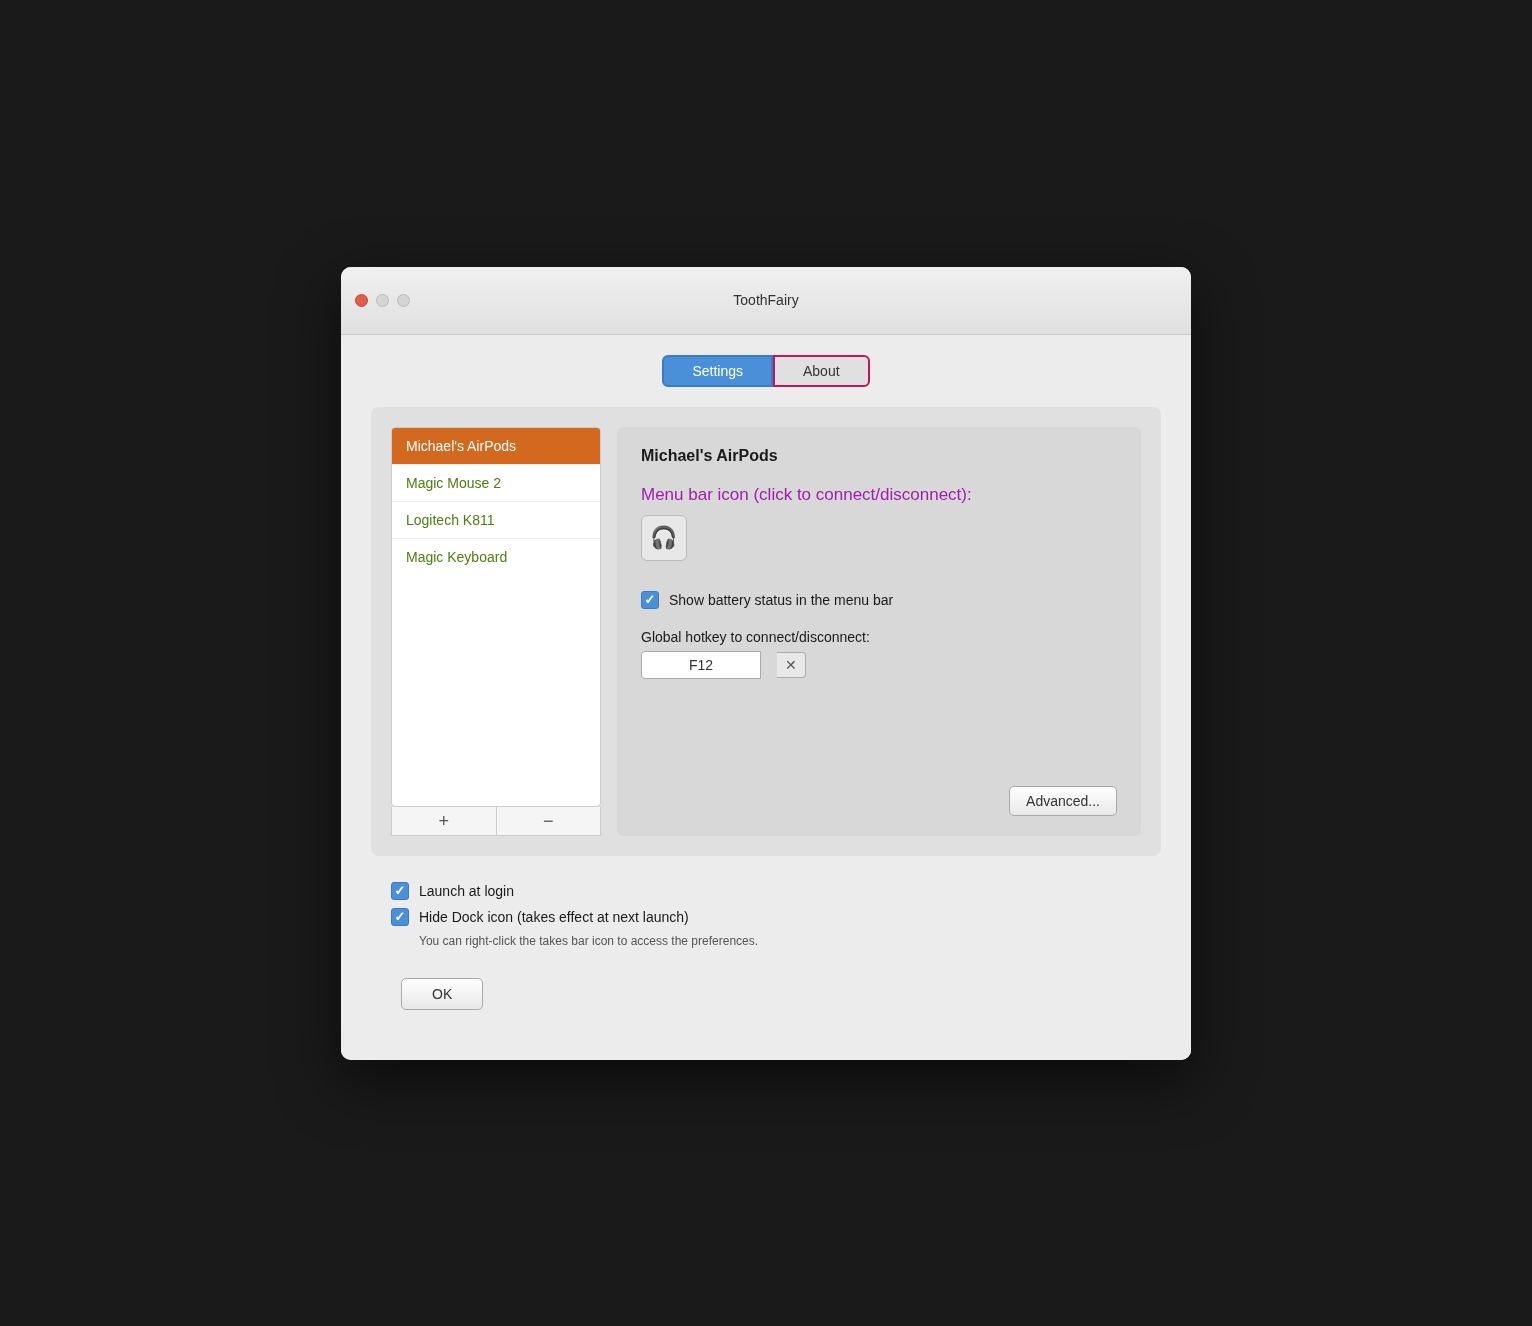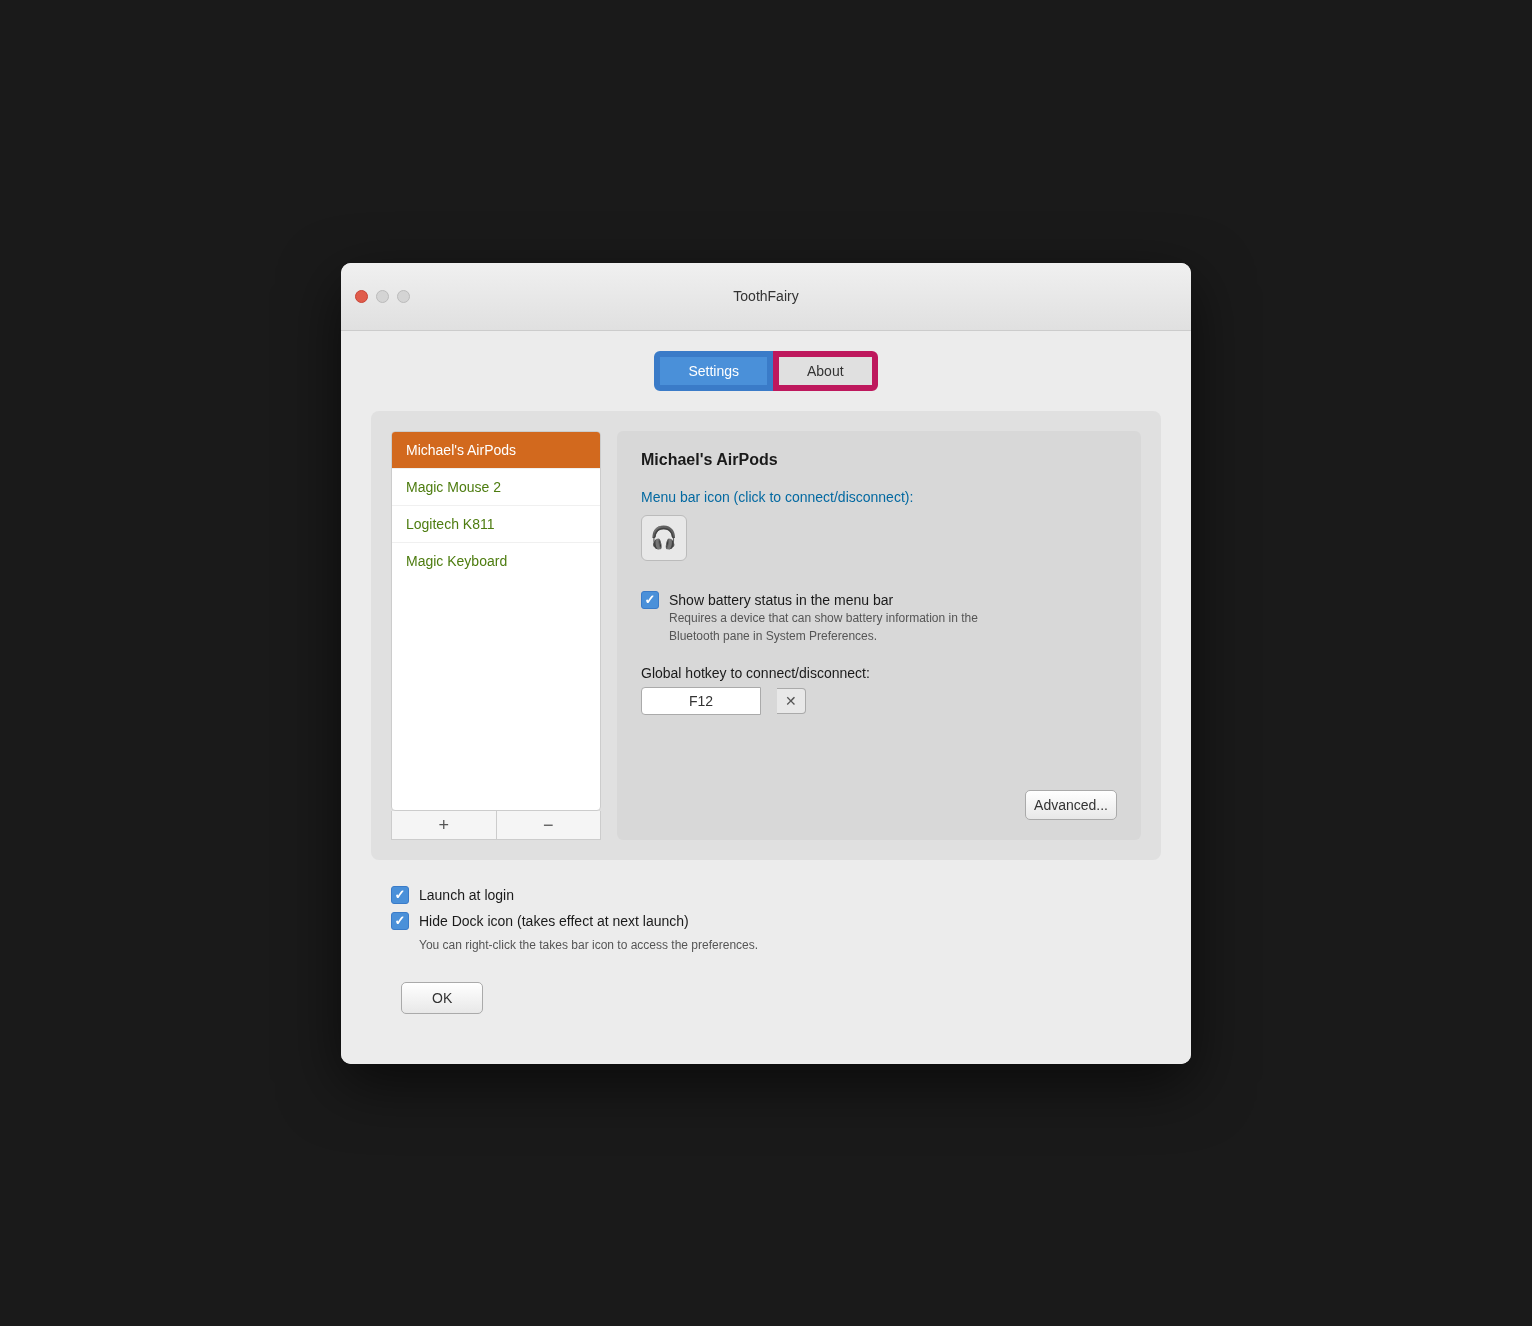--- a/index.html
+++ b/index.html
@@ -63,21 +63,21 @@
     .tab-bar {
       display: flex;
       justify-content: center;
       margin-bottom: 20px;
     }
 
     .tab-button {
       padding: 6px 28px;
       font-size: 14px;
       cursor: pointer;
-      border: 6px solid #be185d;
+      border: 2px solid #be185d;
       background: #e0e0e0;
       color: #333;
       outline: none;
     }
 
     .tab-button:first-child {
       border-radius: 6px 0 0 6px;
     }
 
     .tab-button:last-child {
@@ -166,22 +166,22 @@
     }
 
     .device-name {
       font-size: 16px;
       font-weight: 600;
       color: #1a1a1a;
       margin-bottom: 4px;
     }
 
     .settings-label {
-      font-size: 14px;
-      color: #0369a1;
+      font-size: 17px;
+      color: #a21caf;
       margin-bottom: 10px;
     }
 
     .icon-box {
       width: 46px;
       height: 46px;
       background: #e8e8e8;
       border: 1px solid #bbb;
       border-radius: 6px;
       display: flex;
@@ -270,21 +270,21 @@
       line-height: 1;
     }
 
     .advanced-btn-row {
       display: flex;
       justify-content: flex-end;
       margin-top: auto;
     }
 
     .advanced-btn {
-      padding: 6px 8px;
+      padding: 6px 16px;
       font-size: 14px;
       background: linear-gradient(to bottom, #ffffff, #e8e8e8);
       border: 1px solid #aaa;
       border-radius: 5px;
       cursor: pointer;
       color: #333;
     }
 
     .bottom-options {
       padding: 10px 20px 16px;
@@ -363,23 +363,20 @@
           </div>
         </div>
 
         <div>
           <div class="checkbox-row">
             <div class="checkbox-custom">
               <span class="checkmark">✓</span>
             </div>
             <span>Show battery status in the menu bar</span>
           </div>
-          <div class="helper-text">
-            Requires a device that can show battery information in the<br>Bluetooth pane in System Preferences.
-          </div>
         </div>
 
         <div class="hotkey-section">
           <div class="hotkey-label">Global hotkey to connect/disconnect:</div>
           <div class="hotkey-input-row">
             <input class="hotkey-field" type="text" value="F12" readonly="" style="">
             <button class="hotkey-clear">✕</button>
           </div>
         </div>
 

